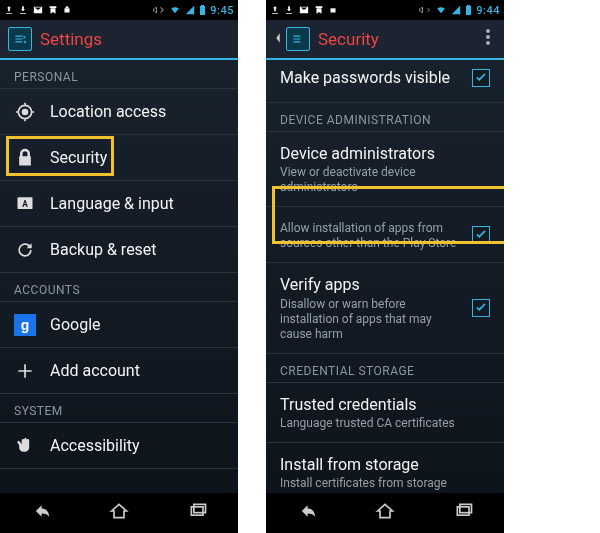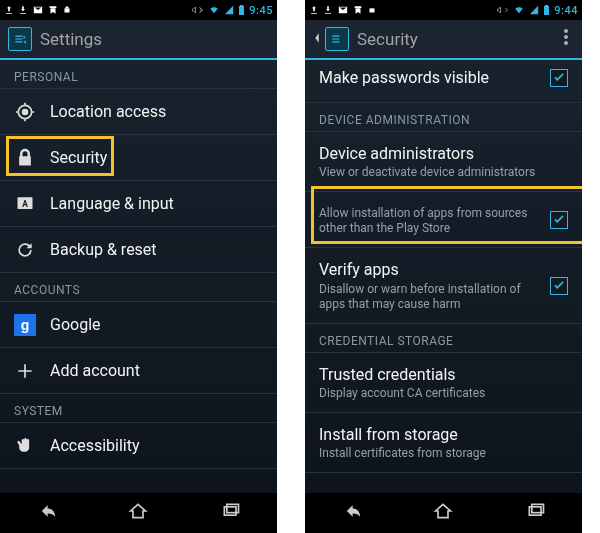--- a/index.html
+++ b/index.html
@@ -5,21 +5,21 @@
   * { margin: 0; padding: 0; box-sizing: border-box; }
   body {
     background: #fff;
     font-family: "Roboto", "Helvetica Neue", Arial, sans-serif;
     width: 600px;
     height: 533px;
     overflow: hidden;
   }
   .stage {
     display: flex;
-    width: 582px;
+    width: 504px;
     height: 533px;
     gap: 28px;
   }
   .phone {
     width: 300px;
     height: 533px;
     background: #121a22;
     color: #ddd;
     display: flex;
     flex-direction: column;
@@ -60,21 +60,21 @@
   .ab-icon {
     width: 24px; height: 24px;
     background: #0a3a4a;
     border: 1px solid #33b5e5;
     border-radius: 2px;
     display:flex; align-items:center; justify-content:center;
   }
   .ab-icon svg { fill: #33b5e5; width: 14px; height: 14px; }
   .ab-title {
     font-size: 17px;
-    color: #a3a3a3;
+    color: #ef4444;
     font-weight: 400;
   }
   .ab-overflow { margin-left: auto; padding: 0 6px; }
   .ab-overflow svg { fill: #aab; width: 4px; height: 16px; }
   .caret-left svg { fill:#ccc; width:8px; height:14px; }
   
   .list {
     flex: 1;
     overflow: hidden;
     background: linear-gradient(#18222d, #0d141c);
@@ -402,21 +402,21 @@
               </svg>
             </div>
         </div>
 
         <div class="cat-header">CREDENTIAL STORAGE</div>
         <div class="divider"></div>
 
         <div class="row">
           <div class="row-text">
             <div class="row-title">Trusted credentials</div>
-            <div class="row-sub">Display account CA certificates</div>
+            <div class="row-sub">Language trusted CA certificates</div>
           </div>
         </div>
 
         <div class="row">
           <div class="row-text">
             <div class="row-title">Install from storage</div>
             <div class="row-sub">Install certificates from storage</div>
           </div>
         </div>
 

